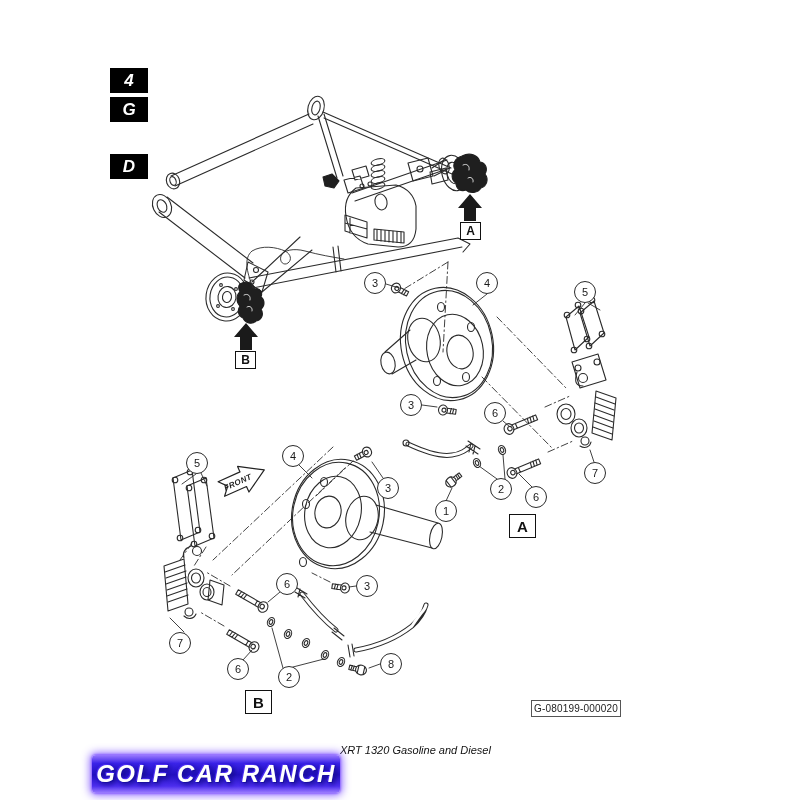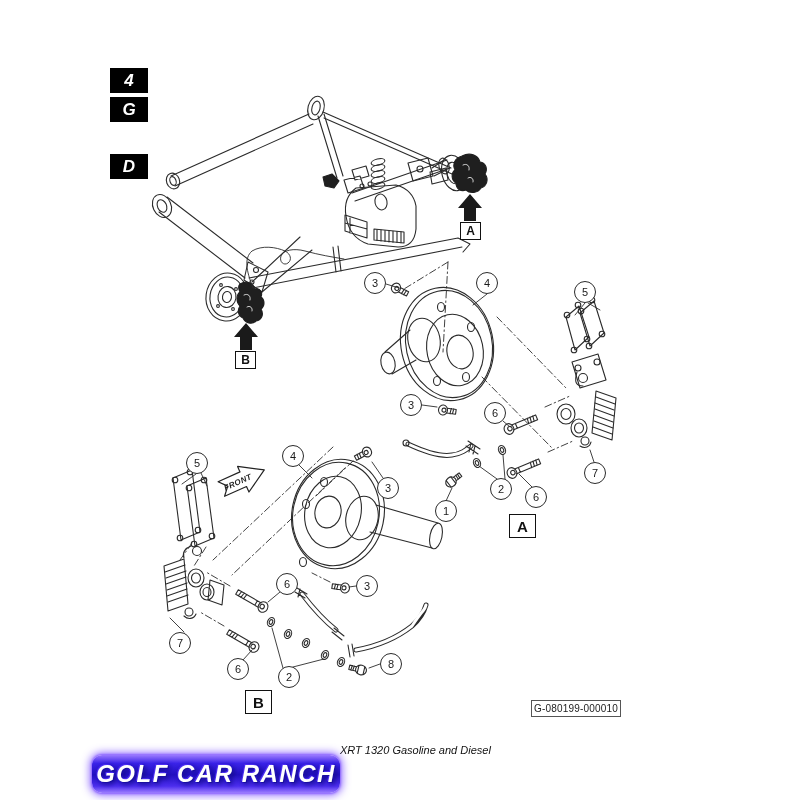--- a/index.html
+++ b/index.html
@@ -23,21 +23,21 @@
   .marker.big{width:25px;height:22px;font-size:15px;border-width:1.5px;}
 
   
   .part-box{position:absolute;left:531px;top:700px;width:88px;height:15px;border:1px solid #555;
             color:#222;font-size:10px;line-height:15px;text-align:center;letter-spacing:.2px;}
 
   
   .caption{position:absolute;left:340px;top:744px;font-style:italic;font-size:11px;color:#111;}
 
   
-  .logo{position:absolute;left:92px;top:755px;width:248px;height:38px;border-radius:10px;
+  .logo{position:absolute;left:92px;top:755px;width:248px;height:38px;border-radius:4px;
         background:linear-gradient(180deg,#9a79ff 0%,#3b23e8 22%,#2311c0 52%,#4c2eee 82%,#9d7dff 100%);
         box-shadow:0 0 8px 2px rgba(110,60,255,.8),0 0 2px 1px rgba(170,140,255,.9);
         display:flex;align-items:center;justify-content:center;z-index:6;}
   .logo span{font-size:24px;font-weight:bold;font-style:italic;letter-spacing:1.5px;color:#fff;
         text-shadow:1px 1px 0 #1b0f9e,-1px -1px 0 #4a2cf0,1px -1px 0 #2a16d0,-1px 1px 0 #2a16d0,
                     0 0 4px #2a16d0,2px 2px 5px #0e0870;}
 </style>
 </head>
 <body>
 
@@ -349,21 +349,21 @@
   <div class="callout" style="left:169px;top:632px">7</div>
   <div class="callout" style="left:227px;top:658px">6</div>
   <div class="callout" style="left:278px;top:666px">2</div>
   <div class="callout" style="left:380px;top:653px">8</div>
 
   <div class="marker small" style="left:460px;top:222px">A</div>
   <div class="marker small" style="left:235px;top:351px">B</div>
   <div class="marker big" style="left:509px;top:514px">A</div>
   <div class="marker big" style="left:245px;top:690px">B</div>
 
-  <div class="part-box">G-080199-000010</div>
+  <div class="part-box">G-080199-000020</div>
 
   <div class="caption">XRT 1320 Gasoline and Diesel</div>
 
   <div class="logo">
     <span>GOLF CAR RANCH</span>
   </div>
 
 </div>
 
 </body></html>

